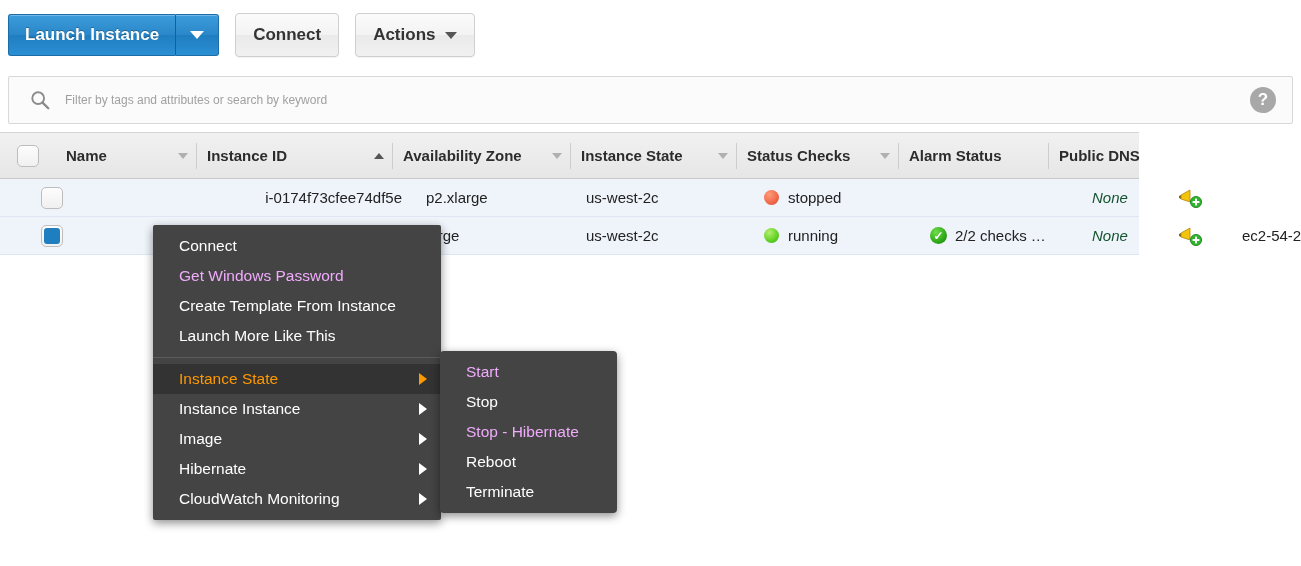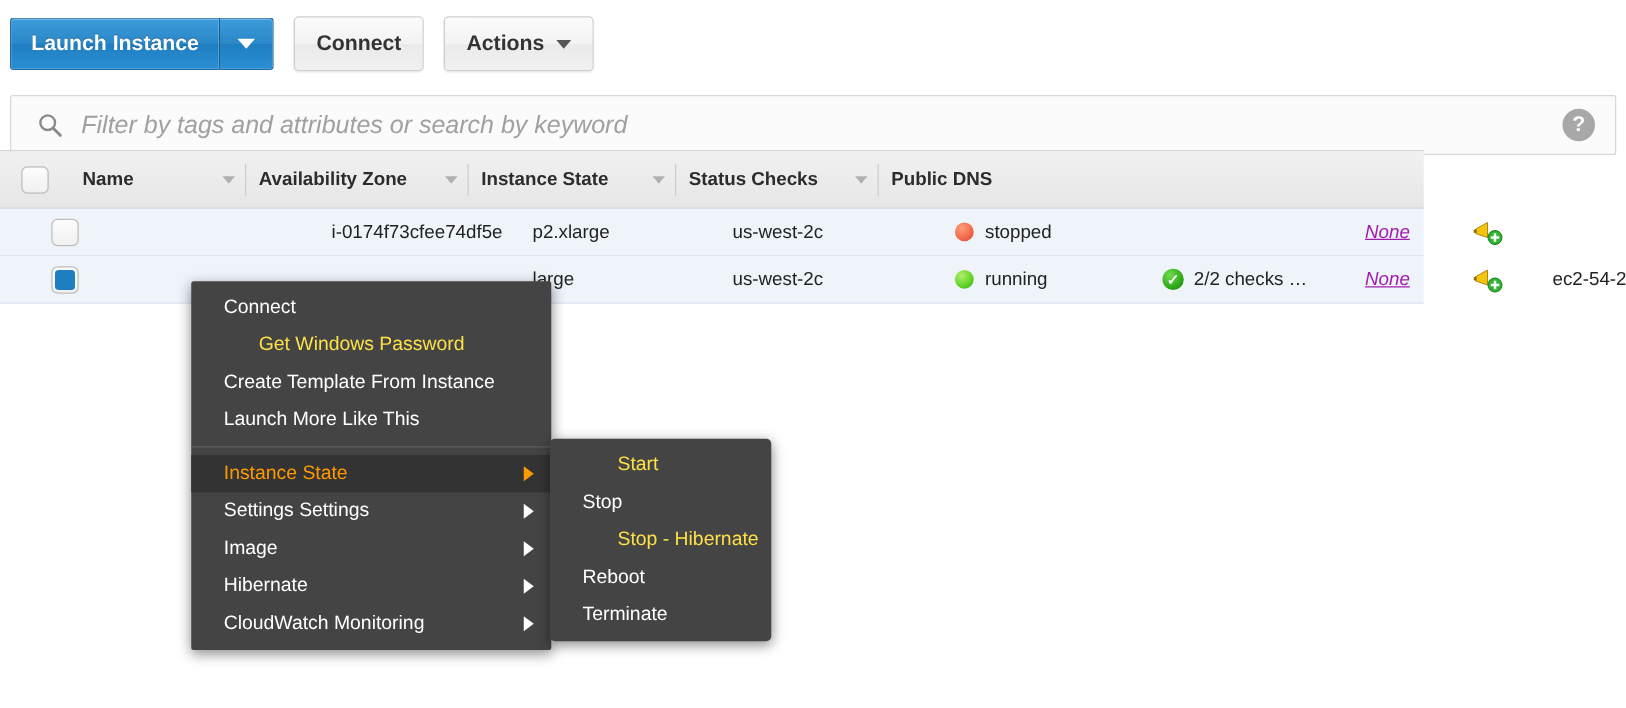--- a/index.html
+++ b/index.html
@@ -109,44 +109,43 @@
     flex: 0 0 auto;
     margin-left: 10px;
     margin-right: 12px;
   }
   .search-input {
     flex: 1 1 auto;
     border: none;
     outline: none;
     background: transparent;
     font-family: "Liberation Sans", sans-serif;
-    font-size: 20px;
+    font-size: 12px;
     color: #333333;
-    font-style: italic;
   }
   .search-input::placeholder { color: #a0a0a0; opacity: 1; }
   .help-icon {
     width: 26px; height: 26px;
     border-radius: 50%;
     background: #a8a8a8;
     color: #ffffff;
     font-size: 17px;
     font-weight: bold;
     display: flex;
     align-items: center;
     justify-content: center;
     margin-right: 6px;
     cursor: pointer;
     flex: 0 0 auto;
   }
 
   
   .table {
     position: absolute;
-    left: 0; top: 120px;
+    left: 0; top: 132px;
     width: 1139px;
   }
   .thead {
     height: 47px;
     background: linear-gradient(to bottom, #f1f1f1 0%, #e6e6e6 100%);
     border-top: 1px solid #d5d5d5;
     border-bottom: 1px solid #c9c9c9;
     display: flex;
     align-items: center;
     box-sizing: border-box;
@@ -244,21 +243,21 @@
     background: radial-gradient(circle at 35% 30%, #6fdd4a 0%, #2aa415 65%, #1b7c0d 100%);
     color: #ffffff;
     font-size: 12px;
     font-weight: bold;
     display: flex;
     align-items: center;
     justify-content: center;
     flex: 0 0 auto;
     margin-right: 8px;
   }
-  .none-txt { font-style: italic; color: #a21caf; text-decoration: underline; }
+  .none-txt { font-style: italic; color: #14532d; }
   .alarm-icon { width: 26px; height: 22px; flex: 0 0 auto; }
 
   
   .ctx-menu {
     position: absolute;
     background: #444444;
     box-shadow: 0 3px 10px rgba(0,0,0,0.45);
     padding: 6px 0;
     z-index: 40;
     border-radius: 2px;
@@ -276,21 +275,21 @@
     height: 30px;
     display: flex;
     align-items: center;
     justify-content: space-between;
     padding: 0 14px 0 26px;
     font-size: 15.5px;
     color: #ffffff;
     cursor: pointer;
     white-space: nowrap;
   }
-  .ctx-item.disabled { color: #fde047; cursor: default; margin-left: 28px; }
+  .ctx-item.disabled { color: #f0abfc; cursor: default; }
   .ctx-item.active {
     background: #333333;
     color: #ff9900;
   }
   .ctx-sep {
     height: 1px;
     background: #5c5c5c;
     margin: 6px 0;
   }
   .ctx-arrow {
@@ -338,31 +337,39 @@
 <div class="table">
 
   <div class="thead">
     <div class="cb-cell">
       <div class="checkbox"></div>
     </div>
     <div class="th first" style="width:140px;flex:0 0 140px">
       <span>Name</span>
       <span class="th-sort desc"></span>
     </div>
+    <div class="th" style="width:196px;flex:0 0 196px">
+      <span>Instance ID</span>
+      <span class="th-sort asc"></span>
+    </div>
     <div class="th" style="width:178px;flex:0 0 178px">
       <span>Availability Zone</span>
       <span class="th-sort desc"></span>
     </div>
     <div class="th" style="width:166px;flex:0 0 166px">
       <span>Instance State</span>
       <span class="th-sort desc"></span>
     </div>
     <div class="th" style="width:162px;flex:0 0 162px">
       <span>Status Checks</span>
       <span class="th-sort desc"></span>
+    </div>
+    <div class="th" style="width:150px;flex:0 0 150px">
+      <span>Alarm Status</span>
+      <span class="th-sort none"></span>
     </div>
     <div class="th" style="width:93px;flex:0 0 93px">
       <span>Public DNS</span>
     </div>
   </div>
 
   <div class="trow">
     <div class="cb-cell">
       <div class="checkbox"></div>
     </div>
@@ -430,21 +437,21 @@
   </div>
   <div class="ctx-item">
     <span>Launch More Like This</span>
   </div>
   <div class="ctx-sep"></div>
   <div class="ctx-item active">
     <span>Instance State</span>
     <span class="ctx-arrow"></span>
   </div>
   <div class="ctx-item">
-    <span>Settings Settings</span>
+    <span>Instance Instance</span>
     <span class="ctx-arrow"></span>
   </div>
   <div class="ctx-item">
     <span>Image</span>
     <span class="ctx-arrow"></span>
   </div>
   <div class="ctx-item">
     <span>Hibernate</span>
     <span class="ctx-arrow"></span>
   </div>

